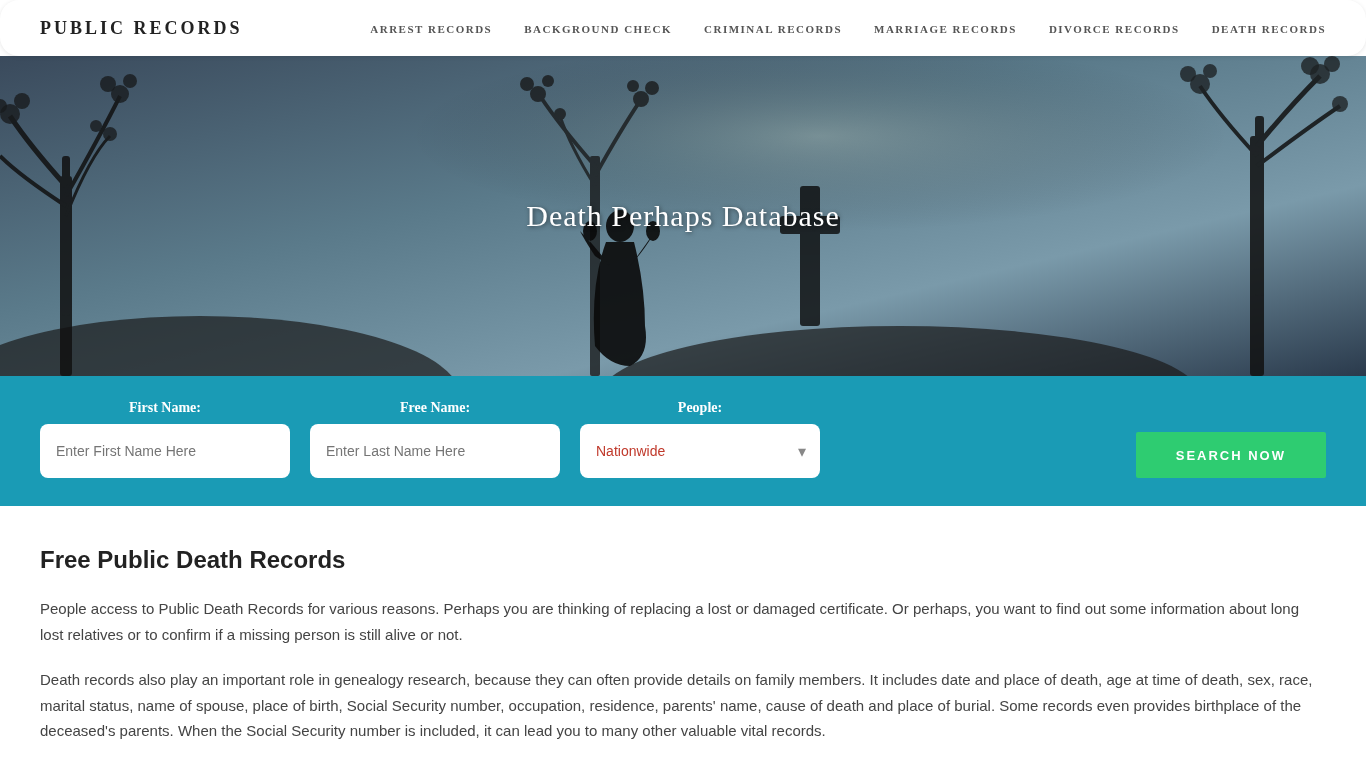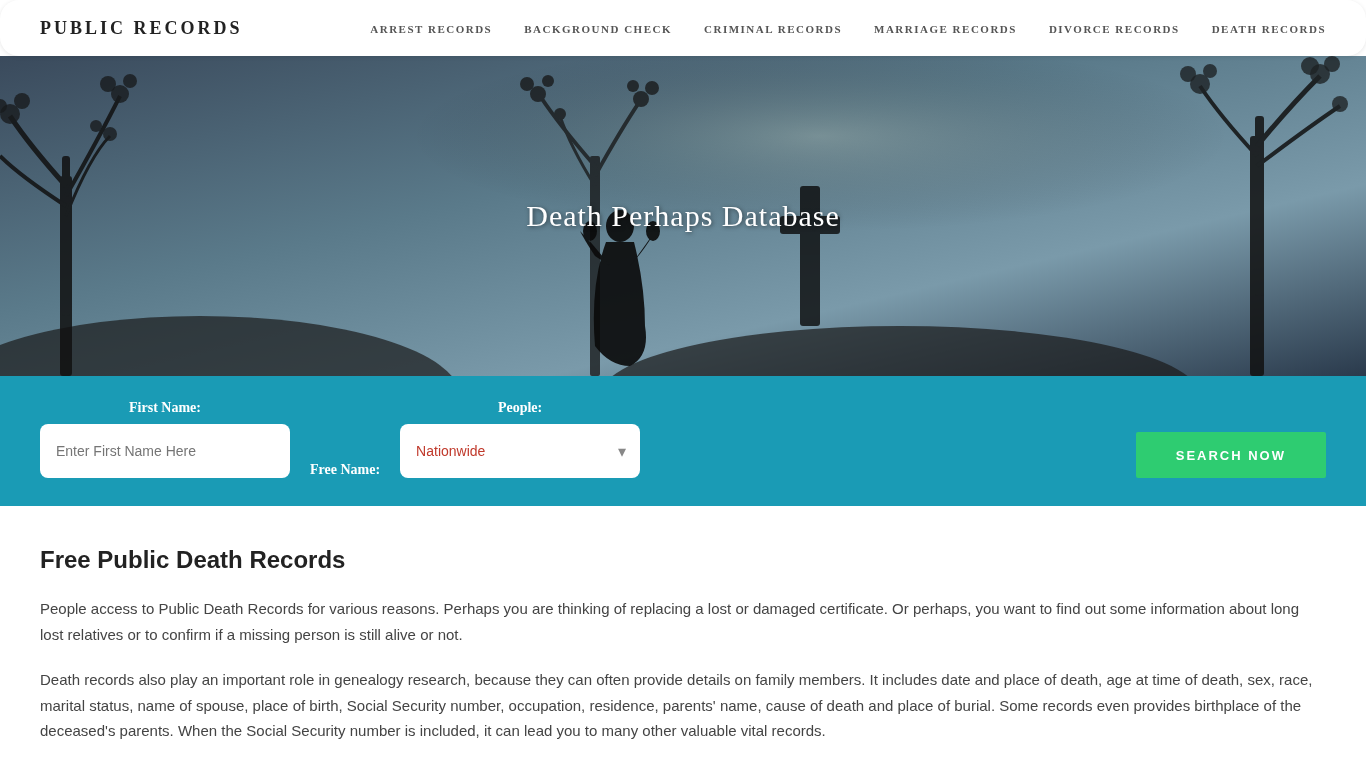--- a/index.html
+++ b/index.html
@@ -272,20 +272,21 @@
   <h1 class="hero-title">Death Perhaps Database</h1>
 </div>
 
 <div class="search-section">
   <div class="search-field first-name">
     <label>First Name:</label>
     <input type="text" placeholder="Enter First Name Here" style="">
   </div>
   <div class="search-field last-name">
     <label>Free Name:</label>
+    <input type="text" placeholder="Enter Last Name Here" style="">
   </div>
   <div class="search-field state-field">
     <label>People:</label>
     <div class="select-wrapper">
       <select id="state-select"><option value="Nationwide">Nationwide</option><option value="Alabama">Alabama</option><option value="Alaska">Alaska</option><option value="Arizona">Arizona</option><option value="Arkansas">Arkansas</option><option value="California">California</option><option value="Colorado">Colorado</option><option value="Connecticut">Connecticut</option><option value="Delaware">Delaware</option><option value="Florida">Florida</option><option value="Georgia">Georgia</option><option value="Hawaii">Hawaii</option><option value="Idaho">Idaho</option><option value="Illinois">Illinois</option><option value="Indiana">Indiana</option><option value="Iowa">Iowa</option><option value="Kansas">Kansas</option><option value="Kentucky">Kentucky</option><option value="Louisiana">Louisiana</option><option value="Maine">Maine</option><option value="Maryland">Maryland</option><option value="Massachusetts">Massachusetts</option><option value="Michigan">Michigan</option><option value="Minnesota">Minnesota</option><option value="Mississippi">Mississippi</option><option value="Missouri">Missouri</option><option value="Montana">Montana</option><option value="Nebraska">Nebraska</option><option value="Nevada">Nevada</option><option value="New Hampshire">New Hampshire</option><option value="New Jersey">New Jersey</option><option value="New Mexico">New Mexico</option><option value="New York">New York</option><option value="North Carolina">North Carolina</option><option value="North Dakota">North Dakota</option><option value="Ohio">Ohio</option><option value="Oklahoma">Oklahoma</option><option value="Oregon">Oregon</option><option value="Pennsylvania">Pennsylvania</option><option value="Rhode Island">Rhode Island</option><option value="South Carolina">South Carolina</option><option value="South Dakota">South Dakota</option><option value="Tennessee">Tennessee</option><option value="Texas">Texas</option><option value="Utah">Utah</option><option value="Vermont">Vermont</option><option value="Virginia">Virginia</option><option value="Washington">Washington</option><option value="West Virginia">West Virginia</option><option value="Wisconsin">Wisconsin</option><option value="Wyoming">Wyoming</option></select>
     </div>
   </div>
   <button class="search-btn">SEARCH NOW</button>
 </div>
 

